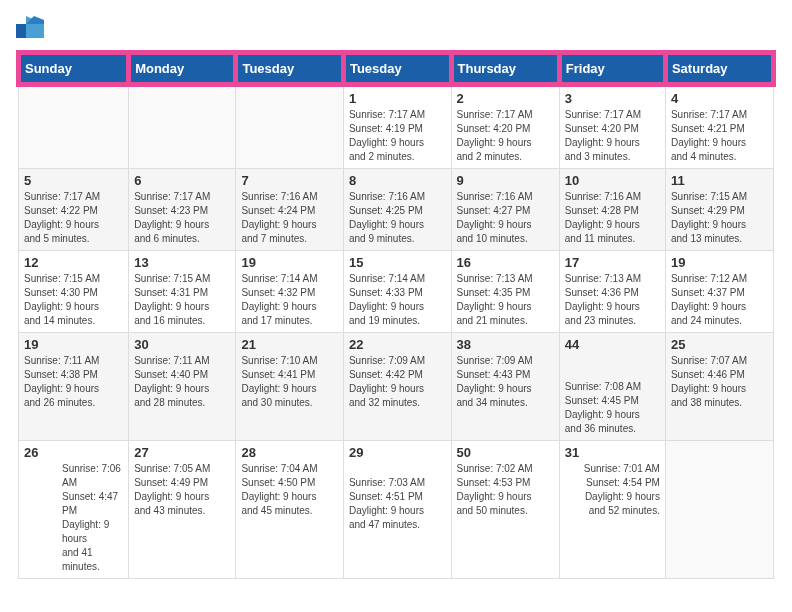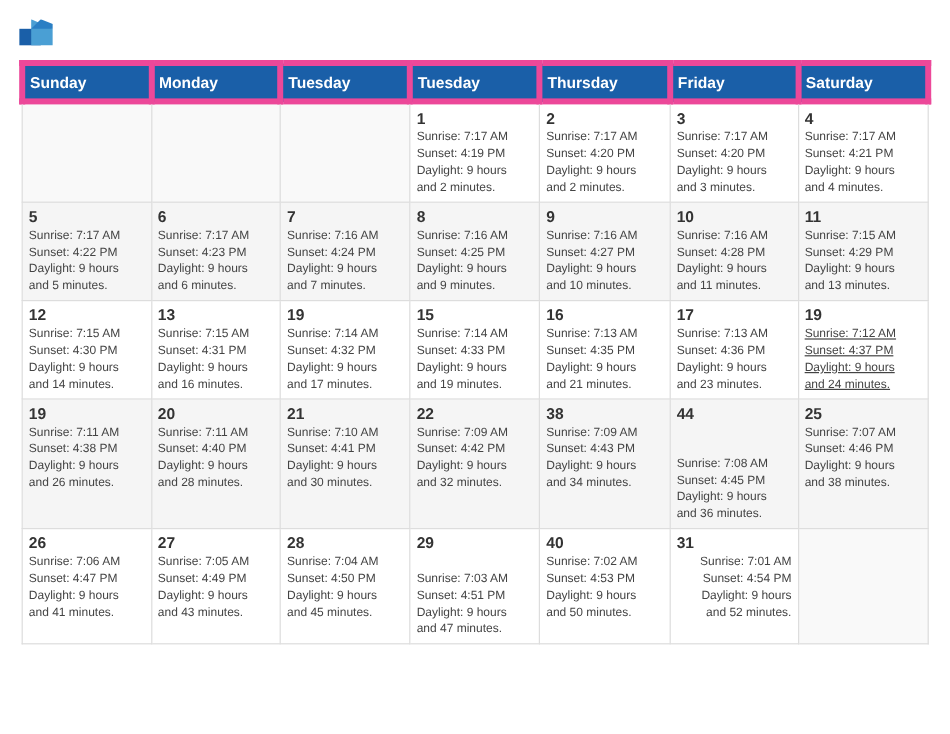--- a/index.html
+++ b/index.html
@@ -234,36 +234,36 @@
         </td>
         <td>
           <span class="day-num">17</span>
           <div class="day-detail" style="white-space: pre-line;">Sunrise: 7:13 AM
 Sunset: 4:36 PM
 Daylight: 9 hours
 and 23 minutes.</div>
         </td>
         <td>
           <span class="day-num">19</span>
-          <div class="day-detail" style="white-space: pre-line; text-decoration: underline;">Sunrise: 7:12 AM
+          <div class="day-detail" style="white-space: pre-line;">Sunrise: 7:12 AM
 Sunset: 4:37 PM
 Daylight: 9 hours
 and 24 minutes.</div>
         </td>
       </tr>
       <tr>
         <td>
           <span class="day-num">19</span>
           <div class="day-detail" style="white-space: pre-line;">Sunrise: 7:11 AM
 Sunset: 4:38 PM
 Daylight: 9 hours
 and 26 minutes.</div>
         </td>
         <td>
-          <span class="day-num">20</span>
+          <span class="day-num">30</span>
           <div class="day-detail" style="white-space: pre-line;">Sunrise: 7:11 AM
 Sunset: 4:40 PM
 Daylight: 9 hours
 and 28 minutes.</div>
         </td>
         <td>
           <span class="day-num">21</span>
           <div class="day-detail" style="white-space: pre-line;">Sunrise: 7:10 AM
 Sunset: 4:41 PM
 Daylight: 9 hours
@@ -294,21 +294,21 @@
           <span class="day-num">25</span>
           <div class="day-detail" style="white-space: pre-line;">Sunrise: 7:07 AM
 Sunset: 4:46 PM
 Daylight: 9 hours
 and 38 minutes.</div>
         </td>
       </tr>
       <tr>
         <td>
           <span class="day-num">26</span>
-          <div class="day-detail" style="white-space: pre-line;">Sunrise: 7:06 AM
+          <div class="day-detail" style="white-space: pre-line; margin-left: 38px;">Sunrise: 7:06 AM
 Sunset: 4:47 PM
 Daylight: 9 hours
 and 41 minutes.</div>
         </td>
         <td>
           <span class="day-num">27</span>
           <div class="day-detail" style="white-space: pre-line;">Sunrise: 7:05 AM
 Sunset: 4:49 PM
 Daylight: 9 hours
 and 43 minutes.</div>
@@ -321,21 +321,21 @@
 and 45 minutes.</div>
         </td>
         <td>
           <span class="day-num">29</span>
           <div class="day-detail" style="white-space: pre-line; margin-top: 16px;">Sunrise: 7:03 AM
 Sunset: 4:51 PM
 Daylight: 9 hours
 and 47 minutes.</div>
         </td>
         <td>
-          <span class="day-num">40</span>
+          <span class="day-num">50</span>
           <div class="day-detail" style="white-space: pre-line;">Sunrise: 7:02 AM
 Sunset: 4:53 PM
 Daylight: 9 hours
 and 50 minutes.</div>
         </td>
         <td>
           <span class="day-num">31</span>
           <div class="day-detail" style="white-space: pre-line; text-align: right;">Sunrise: 7:01 AM
 Sunset: 4:54 PM
 Daylight: 9 hours

